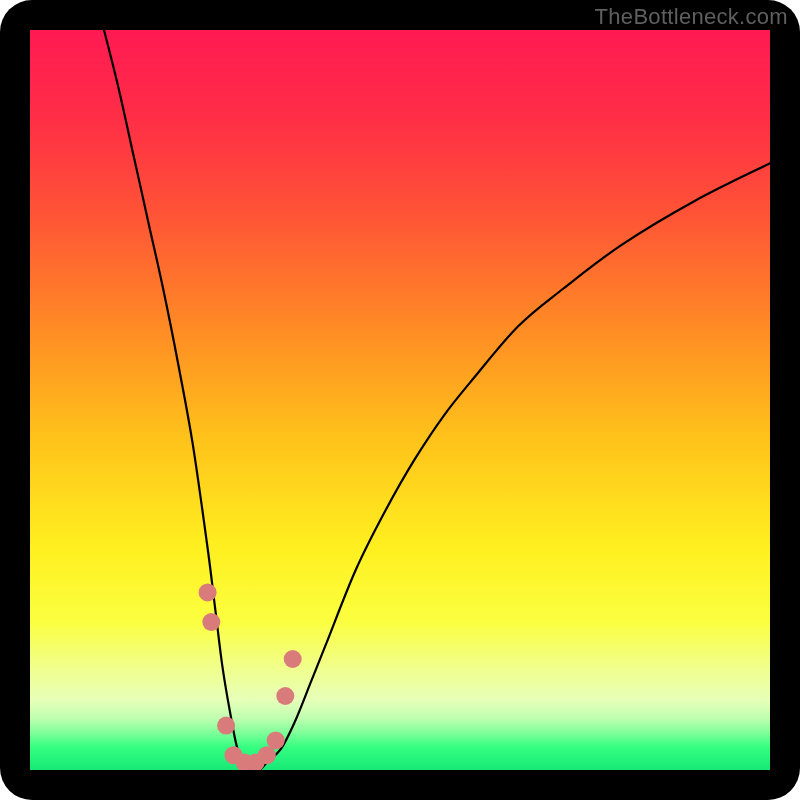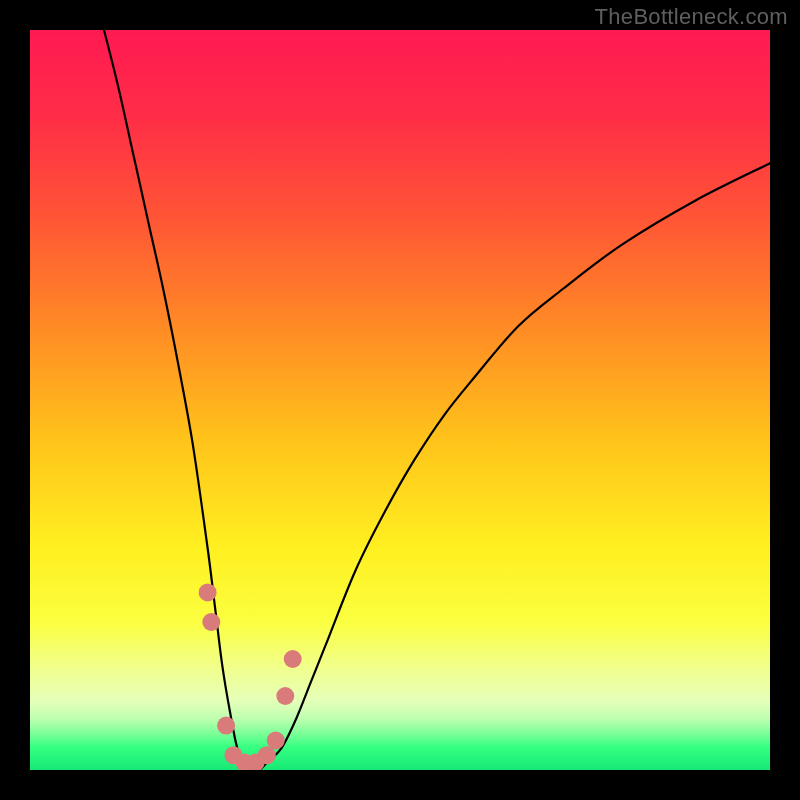--- a/index.html
+++ b/index.html
@@ -8,20 +8,21 @@
     width: 800px;
     height: 800px;
     overflow: hidden;
     font-family: Arial, Helvetica, sans-serif;
   }
   .frame {
     width: 800px;
     height: 800px;
     background: #000;
     position: relative;
+    border-radius: 32px;
   }
   .watermark {
     position: absolute;
     top: 4px;
     right: 12px;
     color: #5f5f5f;
     font-size: 22px;
     font-weight: 500;
     letter-spacing: 0.3px;
     z-index: 10;

